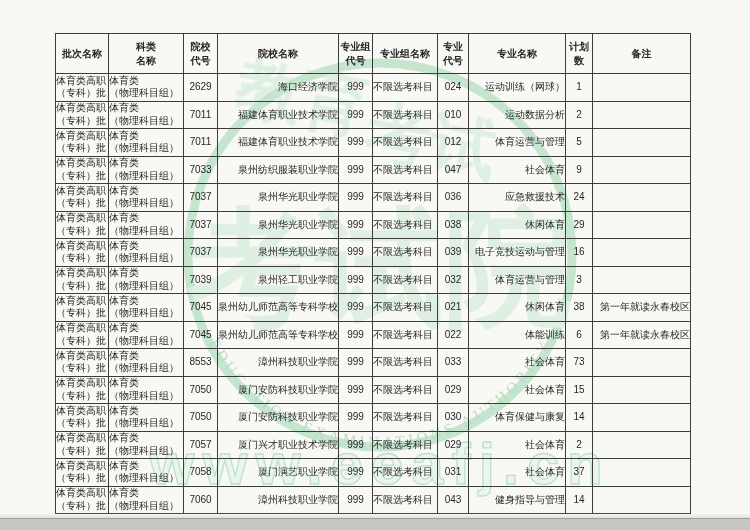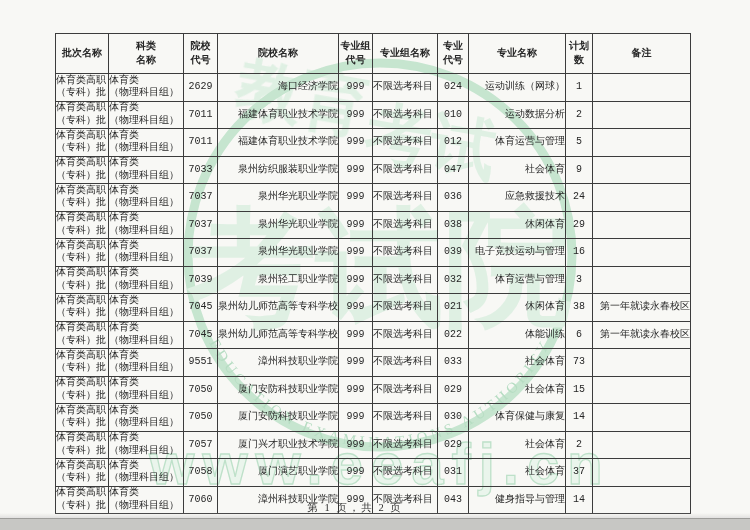--- a/index.html
+++ b/index.html
@@ -12,21 +12,21 @@
     position:relative;width:750px;height:530px;
     background:#f8f8f5;overflow:hidden;
   }
   
   .wm{position:absolute;left:0;top:0;z-index:0;}
   
   table.plan{
     position:absolute;left:55px;top:33px;z-index:1;
     width:635px;border-collapse:collapse;table-layout:fixed;
     background:transparent;
-    font-family:Liberation Mono, monospace;
+    font-family:Liberation Sans, sans-serif;
   }
   table.plan col.w0{width:53px}
   table.plan col.w1{width:75px}
   table.plan col.w2{width:34px}
   table.plan col.w3{width:121px}
   table.plan col.w4{width:34px}
   table.plan col.w5{width:65px}
   table.plan col.w6{width:31px}
   table.plan col.w7{width:97px}
   table.plan col.w8{width:27px}
@@ -258,21 +258,21 @@
           <td class="c6">022</td>
           <td class="c7">体能训练</td>
           <td class="c8">6</td>
           <td class="c9">第一年就读永春校区</td>
         </tr>
         <tr>
           <td class="c0">体育类高职
 （专科）批</td>
           <td class="c1">体育类
 （物理科目组）</td>
-          <td class="c2">9551</td>
+          <td class="c2">8553</td>
           <td class="c3">漳州科技职业学院</td>
           <td class="c4">999</td>
           <td class="c5">不限选考科目</td>
           <td class="c6">033</td>
           <td class="c7">社会体育</td>
           <td class="c8">73</td>
           <td class="c9"></td>
         </tr>
         <tr>
           <td class="c0">体育类高职
@@ -340,17 +340,16 @@
           <td class="c4">999</td>
           <td class="c5">不限选考科目</td>
           <td class="c6">043</td>
           <td class="c7">健身指导与管理</td>
           <td class="c8">14</td>
           <td class="c9"></td>
         </tr>
       </tbody>
   </table>
 
-  <div class="footer">第 1 页，共 2 页</div>
 
   <div class="scan-edge-fade"></div>
   <div class="scan-edge"></div>
 </div>
 
 </body></html>

